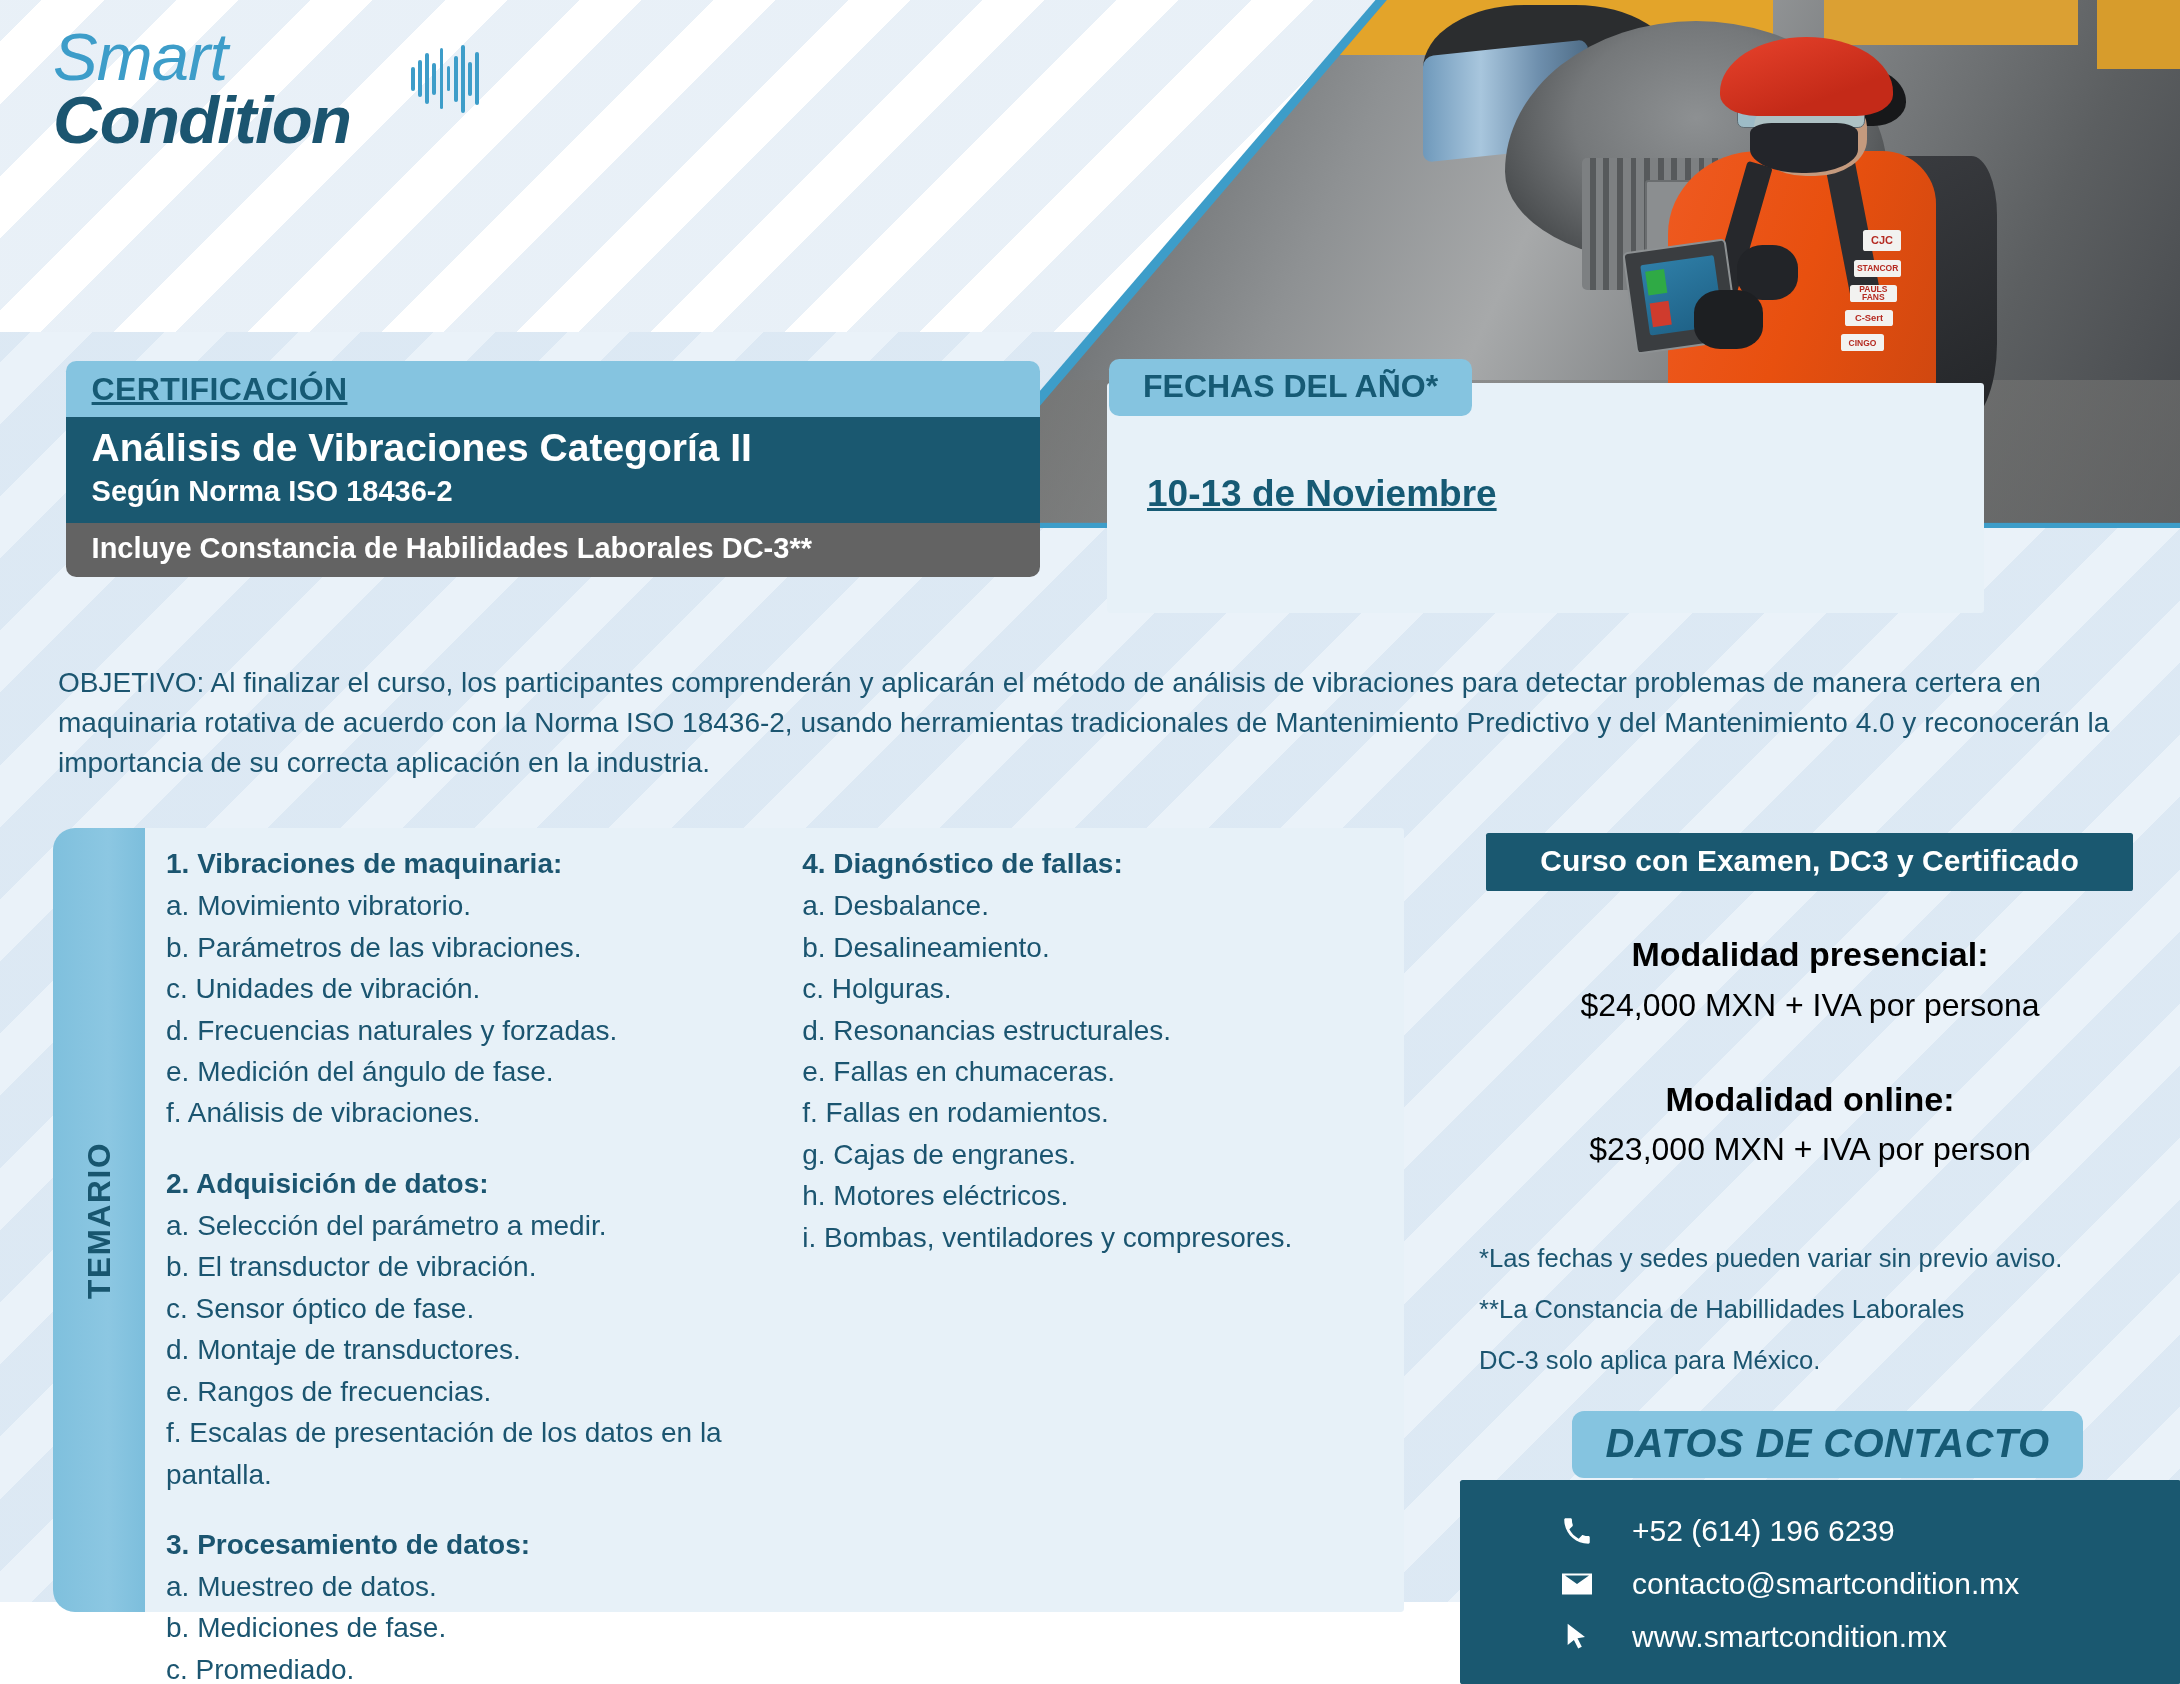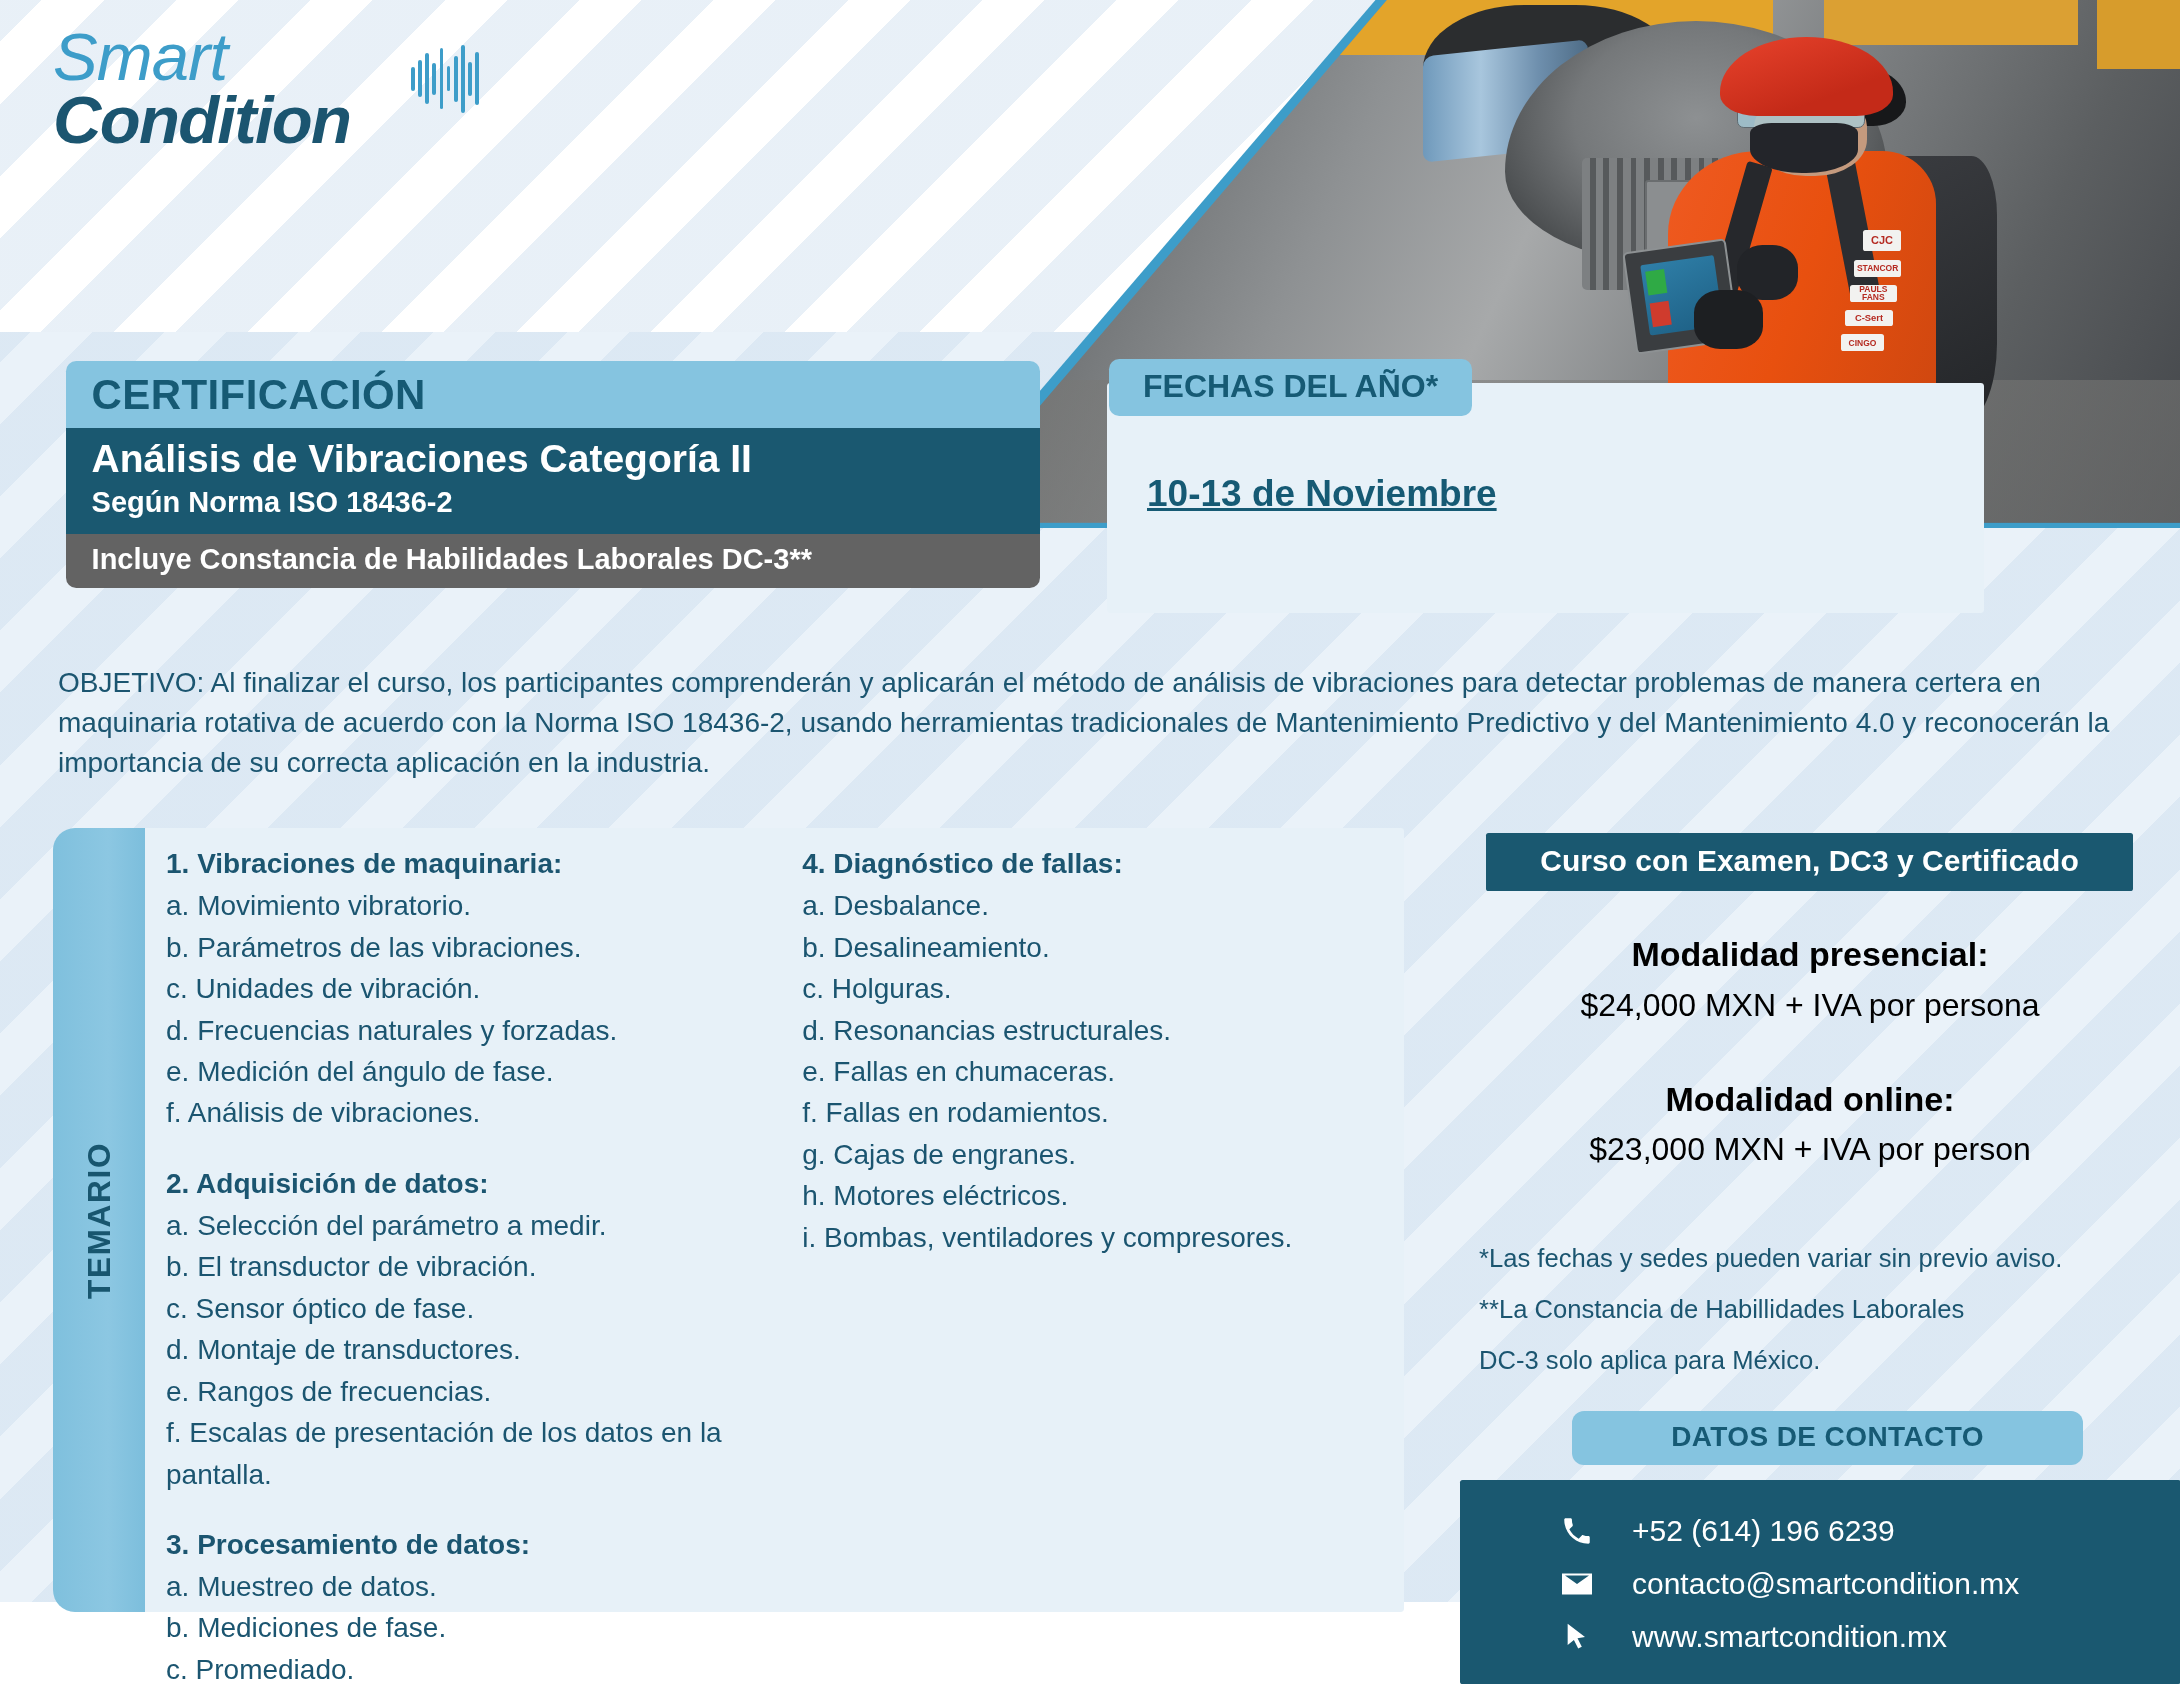--- a/index.html
+++ b/index.html
@@ -240,23 +240,24 @@
     position: absolute;
     left: 66px;
     top: 361px;
     width: 974px;
   }
   .cert-top {
     background: #85c4e0;
     border-radius: 10.2px 10.2px 0 0;
     padding: 10.2px 25.6px 8.5px 25.6px;
     color: #165a74;
-    font-size: 42px;
+    font-size: 32px;
     font-weight: bold;
     letter-spacing: 0.4px;
+    text-decoration: underline;
   }
   .cert-mid {
     background: #1a5870;
     padding: 8.5px 25.6px 13.6px 25.6px;
     color: #ffffff;
   }
   .cert-title {
     font-size: 39px;
     font-weight: bold;
     line-height: 1.18;
@@ -429,23 +430,24 @@
   .contact-tag {
     position: absolute;
     left: 1572px;
     top: 1411px;
     width: 511px;
     background: #85c4e0;
     border-radius: 12px;
     padding: 10.2px 0 12px 0;
     text-align: center;
     color: #165a74;
-    font-size: 28px;
+    font-size: 40px;
     font-weight: bold;
     letter-spacing: 0.4px;
+    font-style: italic;
   }
   .contact-panel {
     position: absolute;
     left: 1460px;
     top: 1480px;
     width: 721px;
     height: 204px;
     background: #1a5870;
     border-radius: 2.6px;
   }

